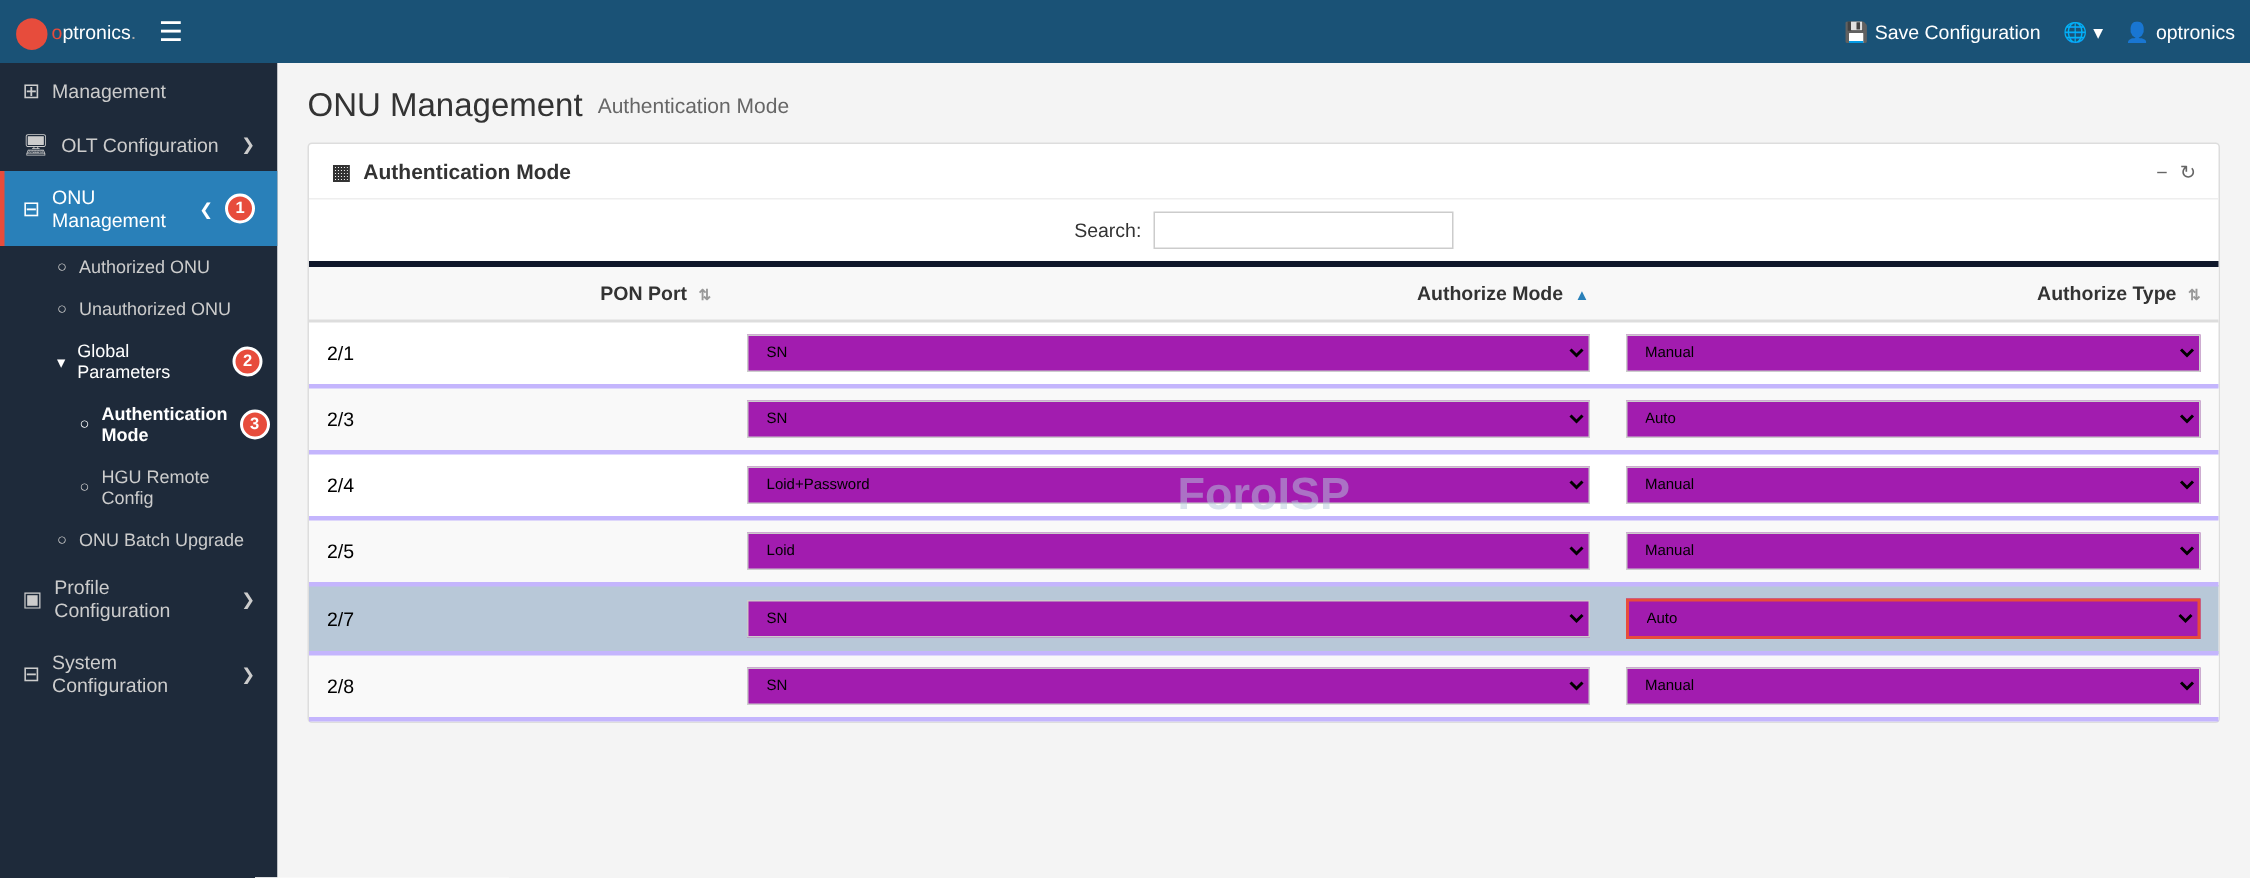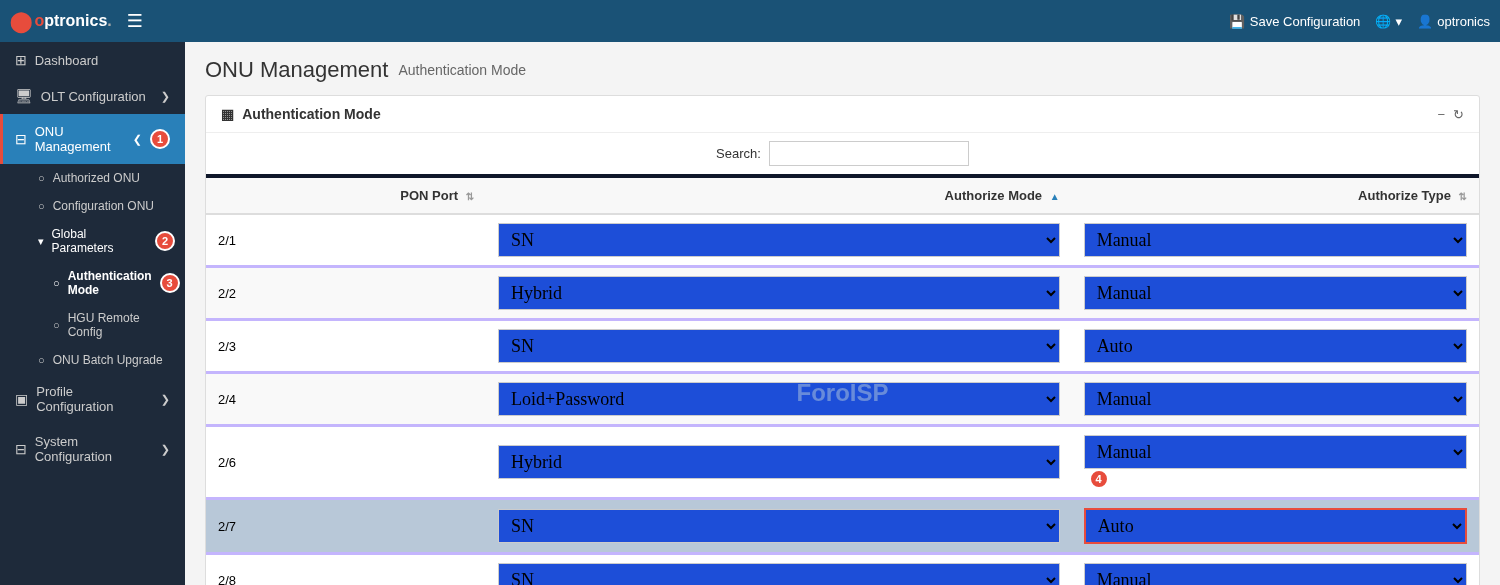--- a/index.html
+++ b/index.html
@@ -94,24 +94,23 @@
     thead th .sort-icon.active { color: #2980b9; }
     tbody tr { border-bottom: 3px solid #c4b5fd; }
     tbody tr:nth-child(even) { background: #f9f9f9; }
     tbody tr.row-selected { background: #b8c8d8; }
     tbody td { padding: 8px 12px; vertical-align: middle; }
 
     .td-select select {
       width: 100%;
       padding: 5px 8px;
       border: 1px solid #ccc;
-      font-size: 18px;
-      background: #1d4ed8;
+      font-size: 10px;
+      background: #a21caf;
       cursor: pointer;
-      font-family: Liberation Serif, serif;
     }
     .td-select-highlighted select {
       border: 2px solid #e74c3c;
     }
 
     
     .annotation-badge {
       display: inline-flex;
       align-items: center;
       justify-content: center;
@@ -127,36 +126,36 @@
     }
     .sidebar-item-with-badge { position: relative; }
 
     
     .watermark {
       position: absolute;
       top: 50%;
       left: 50%;
       transform: translate(-50%, -50%);
       color: rgba(180,200,220,0.5);
-      font-size: 24px;
+      font-size: 30px;
       font-weight: bold;
       pointer-events: none;
       white-space: nowrap;
       z-index: 1;
     }
     .table-wrapper { position: relative; }
   </style>
 </head>
 <body>
 
 <div class="navbar">
   <div class="navbar-left">
     <div class="navbar-logo">
       <span style="color:#e74c3c;font-size:20px;font-weight:bold;">⬤</span>
-      <span style="color:white;font-size:16px;font-weight:bold;margin-left:2px;">
+      <span style="color:white;font-size:13px;font-weight:normal;margin-left:2px;">
         <span style="color:#e74c3c;">o</span><span>ptronics</span><span style="color:#aaa;">.</span>
       </span>
     </div>
     <span class="navbar-hamburger">☰</span>
   </div>
   <div class="navbar-right">
     <span>
       <span>💾</span>
       <span>Save Configuration</span>
     </span>
@@ -170,21 +169,21 @@
     </span>
   </div>
 </div>
 
 <div class="layout">
 
   <div class="sidebar">
 
     <div class="sidebar-item">
       <span class="sidebar-icon">⊞</span>
-      <span>Dashboard</span>
+      <span>Management</span>
     </div>
 
     <div class="sidebar-item">
       <span class="sidebar-icon">🖥</span>
       <span>OLT Configuration</span>
       <span class="sidebar-arrow">❯</span>
     </div>
 
     <div class="sidebar-item highlighted sidebar-item-with-badge" style="border-left:3px solid #e74c3c; padding-left:12px;">
       <span class="sidebar-icon">⊟</span>
@@ -193,21 +192,21 @@
       <span class="annotation-badge">1</span>
     </div>
 
     <div class="sidebar-submenu">
       <div class="sidebar-item">
         <span style="font-size:11px;">○</span>
         <span>Authorized ONU</span>
       </div>
       <div class="sidebar-item">
         <span style="font-size:11px;">○</span>
-        <span>Configuration ONU</span>
+        <span>Unauthorized ONU</span>
       </div>
 
       <div class="sidebar-item sidebar-item-with-badge" style="color:white;">
         <span style="font-size:11px;">▾</span>
         <span>Global Parameters</span>
         <span class="annotation-badge">2</span>
       </div>
 
       <div style="padding-left:15px;">
         <div class="sidebar-item active-page sidebar-item-with-badge" style="color:white; font-weight:bold;">
@@ -284,38 +283,33 @@
               </th>
             </tr>
           </thead>
           <tbody id="table-body">
           <tr>
                 <td>2/1</td>
                 <td class="td-select"><select><option value="SN">SN</option><option value="Hybrid">Hybrid</option><option value="Loid+Password">Loid+Password</option><option value="Loid">Loid</option></select></td>
                 <td class="td-select"><select><option value="Manual">Manual</option><option value="Auto">Auto</option></select></td>
               </tr>
               <tr>
-                <td>2/2</td>
-                <td class="td-select"><select><option value="SN">SN</option><option value="Hybrid" selected="">Hybrid</option><option value="Loid+Password">Loid+Password</option><option value="Loid">Loid</option></select></td>
-                <td class="td-select"><select><option value="Manual">Manual</option><option value="Auto">Auto</option></select></td>
-              </tr>
-              <tr>
                 <td>2/3</td>
                 <td class="td-select"><select><option value="SN">SN</option><option value="Hybrid">Hybrid</option><option value="Loid+Password">Loid+Password</option><option value="Loid">Loid</option></select></td>
                 <td class="td-select"><select><option value="Manual">Manual</option><option value="Auto" selected="">Auto</option></select></td>
               </tr>
               <tr>
                 <td>2/4</td>
                 <td class="td-select"><select><option value="SN">SN</option><option value="Hybrid">Hybrid</option><option value="Loid+Password" selected="">Loid+Password</option><option value="Loid">Loid</option></select></td>
                 <td class="td-select"><select><option value="Manual">Manual</option><option value="Auto">Auto</option></select></td>
               </tr>
               <tr>
-                <td>2/6</td>
-                <td class="td-select"><select><option value="SN">SN</option><option value="Hybrid" selected="">Hybrid</option><option value="Loid+Password">Loid+Password</option><option value="Loid">Loid</option></select></td>
-                <td class="td-select"><select><option value="Manual">Manual</option><option value="Auto">Auto</option></select><span class="annotation-badge" style="position: relative; margin-left: 5px;">4</span></td>
+                <td>2/5</td>
+                <td class="td-select"><select><option value="SN">SN</option><option value="Hybrid">Hybrid</option><option value="Loid+Password">Loid+Password</option><option value="Loid" selected="">Loid</option></select></td>
+                <td class="td-select"><select><option value="Manual">Manual</option><option value="Auto">Auto</option></select></td>
               </tr>
               <tr class="row-selected">
                 <td>2/7</td>
                 <td class="td-select"><select><option value="SN">SN</option><option value="Hybrid">Hybrid</option><option value="Loid+Password">Loid+Password</option><option value="Loid">Loid</option></select></td>
                 <td class="td-select td-select-highlighted"><select style="border: 2px solid rgb(231, 76, 60);"><option value="Manual">Manual</option><option value="Auto" selected="">Auto</option></select></td>
               </tr>
               <tr>
                 <td>2/8</td>
                 <td class="td-select"><select><option value="SN">SN</option><option value="Hybrid">Hybrid</option><option value="Loid+Password">Loid+Password</option><option value="Loid">Loid</option></select></td>
                 <td class="td-select"><select><option value="Manual">Manual</option><option value="Auto">Auto</option></select></td>

